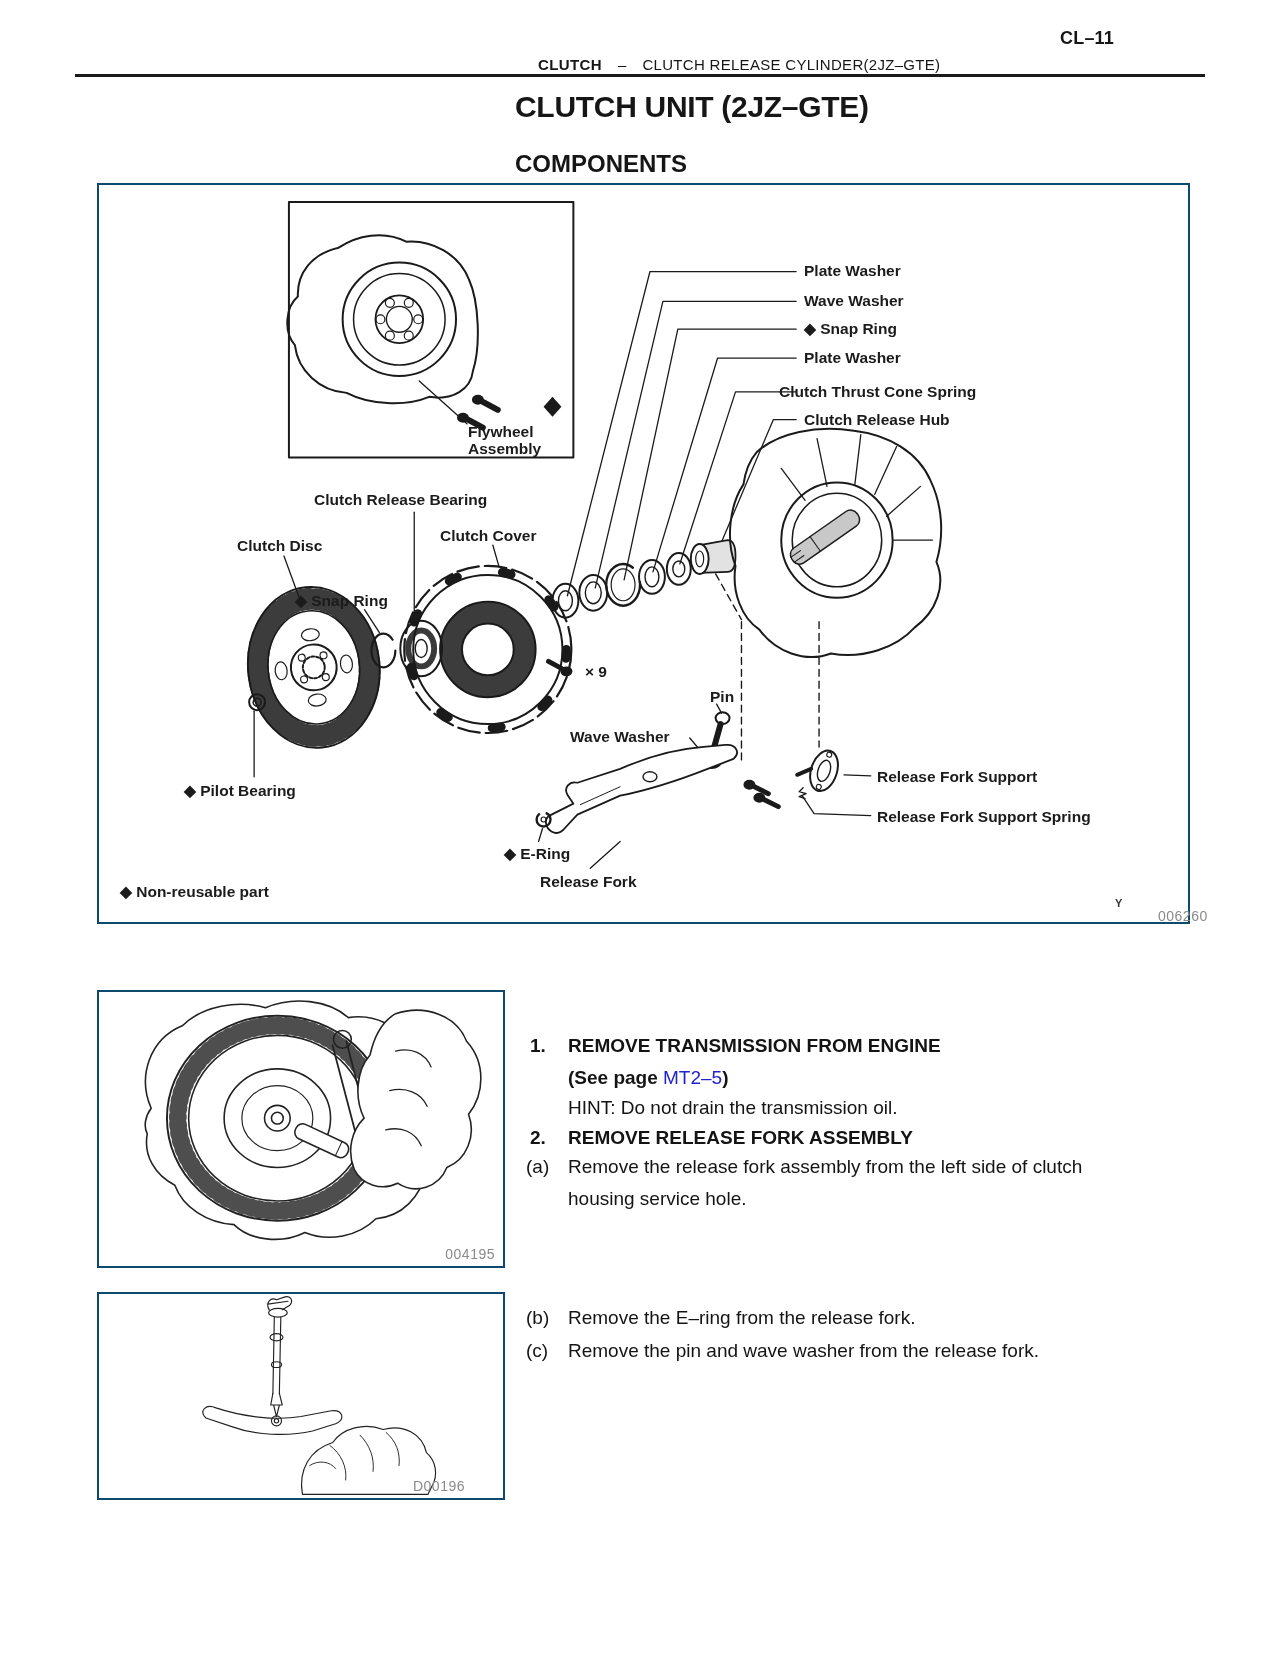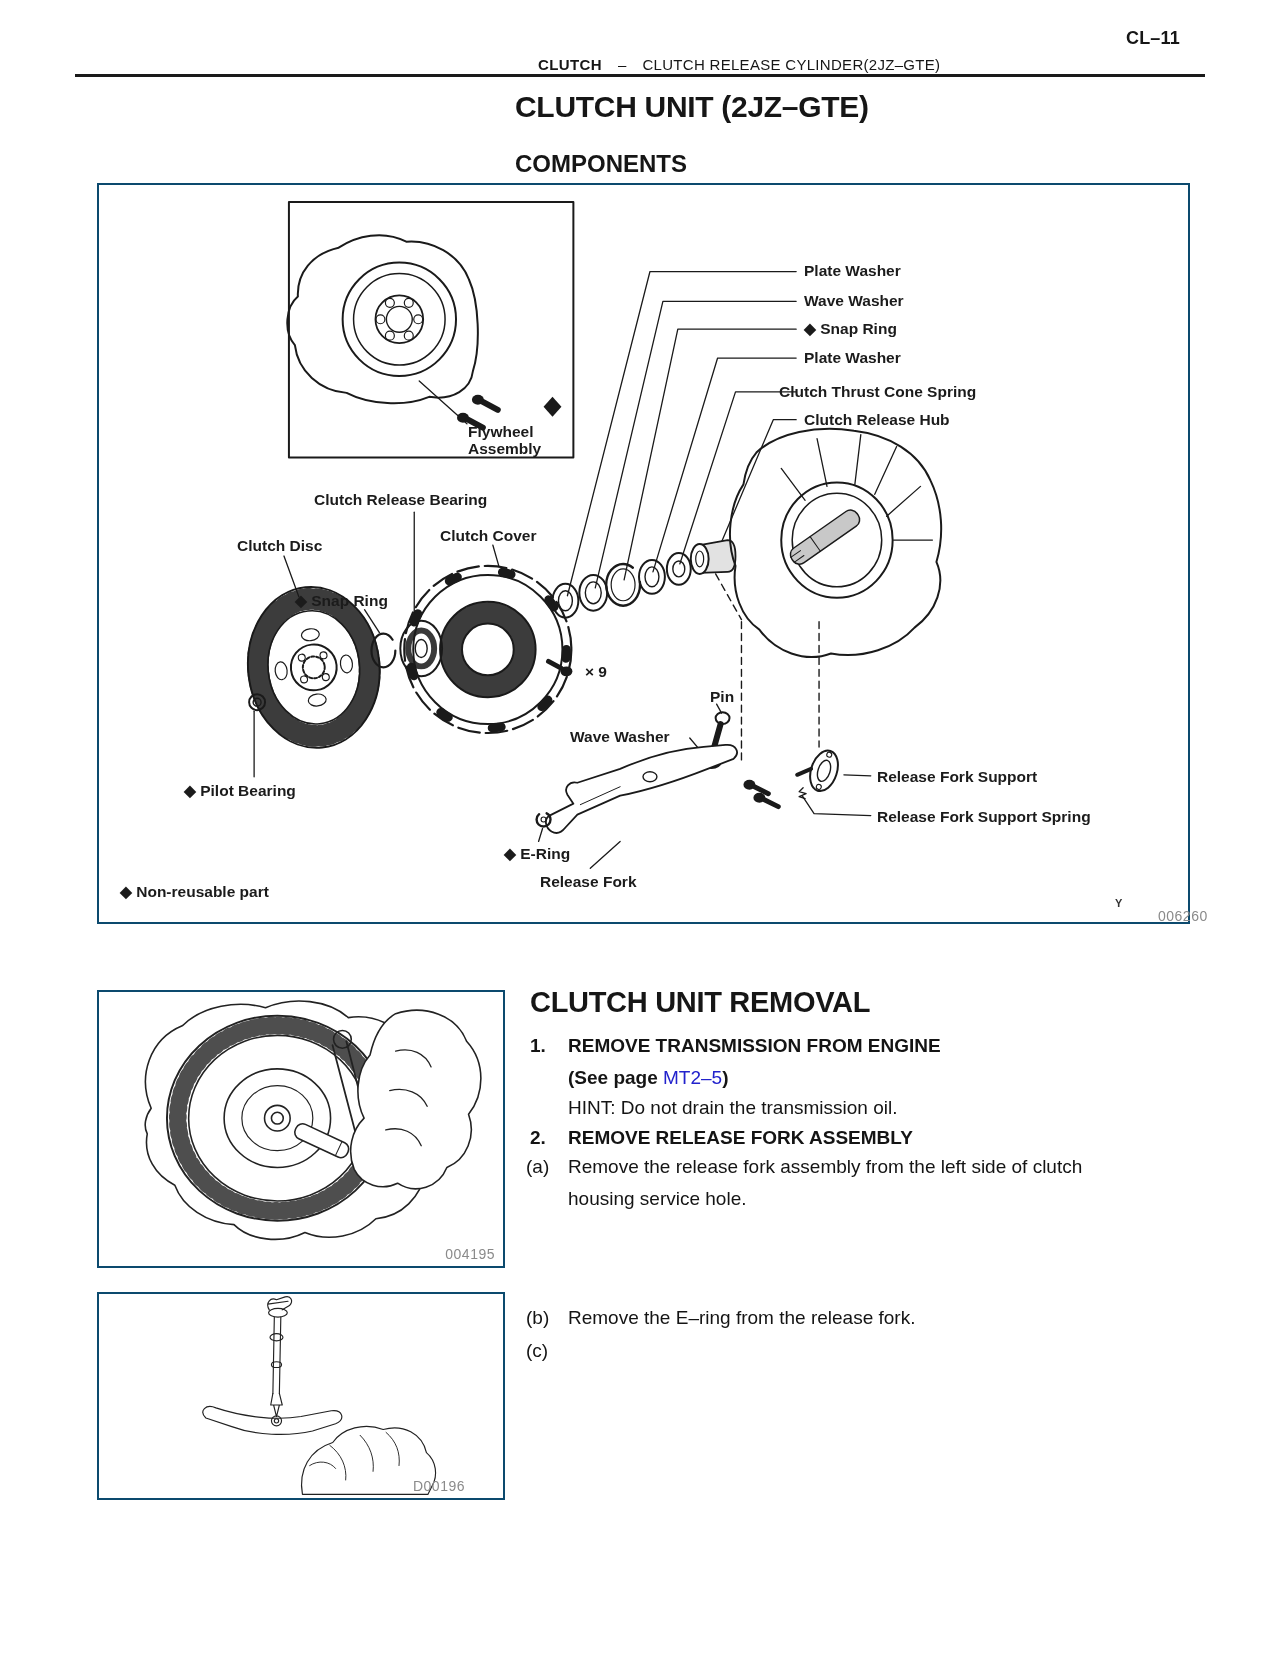--- a/index.html
+++ b/index.html
@@ -3,21 +3,21 @@
 <meta charset="utf-8">
 <style>
   * { margin:0; padding:0; box-sizing:border-box; }
   html,body { background:#ffffff; }
   .page {
     position:relative; width:1280px; height:1656px; background:#ffffff;
     font-family:"Liberation Sans", sans-serif; color:#161616; overflow:hidden;
   }
   .abs { position:absolute; }
   
-  .page-code { left:1060px; top:28px; width:120px; text-align:right; font-size:18px; font-weight:700; letter-spacing:.2px; }
+  .page-code { left:1060px; top:28px; width:120px; font-size:18px; font-weight:700; letter-spacing:.2px; }
   .running-head { left:538px; top:56px; font-size:15px; display:flex; gap:16px; align-items:baseline; white-space:nowrap; }
   .running-head .sec { font-weight:700; letter-spacing:.4px; }
   .running-head .ttl { letter-spacing:.3px; }
   .head-rule { left:75px; top:74px; width:1130px; height:3px; background:#1a1a1a; }
   .doc-title { left:515px; top:90px; font-size:30px; font-weight:700; letter-spacing:-.3px; }
   .doc-subtitle { left:515px; top:150px; font-size:24px; font-weight:700; }
   
   .frame { position:absolute; border:2px solid #0c4a6e; background:#fff; }
   .diagram-box { left:97px; top:183px; width:1093px; height:741px; }
   .photo-box-1 { left:97px; top:990px; width:408px; height:278px; }
@@ -278,35 +278,35 @@
         <circle cx="170" cy="176" r="7"></circle>
         <circle cx="170" cy="176" r="3"></circle>
         <path d="M206 278 C200 244 216 216 248 206 C262 186 292 178 318 188 C346 180 372 194 378 220 C392 232 394 252 386 266 L380 278 Z" fill="#fff"></path>
         <path d="M244 210 C260 222 268 240 266 258 M286 196 C300 210 306 228 304 246 M322 192 C336 204 342 220 340 238" stroke-width="1.3"></path>
         <path d="M216 238 C228 230 244 232 252 242" stroke-width="1.3"></path>
       </g>
     </svg>
     <div class="figcode" style="right:38px; bottom:4px">D00196</div>
   </div>
 
-  <div class="abs removal-title">CLUTCH UNIT REMOVAL</div>
 
   <div class="abs num t19 b" style="top:1030px">1.</div>
   <div class="abs body-ind t19 b" style="top:1030px">REMOVE TRANSMISSION FROM ENGINE</div>
 
   <div class="abs body-ind t19" style="top:1062px">
     <span class="b">(See page </span><span class="xref">MT2–5</span><span class="b">)</span>
   </div>
 
   <div class="abs body-ind t19" style="top:1092px">HINT: Do not drain the transmission oil.</div>
 
   <div class="abs num t19 b" style="top:1122px">2.</div>
   <div class="abs body-ind t19 b" style="top:1122px">REMOVE RELEASE FORK ASSEMBLY</div>
 
   <div class="abs subnum t19" style="top:1151px">(a)</div>
   <div class="abs body-ind t19 wrapcol" style="top:1151px">Remove the release fork assembly from the left side of clutch housing service hole.</div>
 
   <div class="abs subnum t19" style="top:1302px">(b)</div>
   <div class="abs body-ind t19 wrapcol" style="top:1302px">Remove the E–ring from the release fork.</div>
 
   <div class="abs subnum t19" style="top:1335px">(c)</div>
+  <div class="abs body-ind t19 wrapcol" style="top:1335px">Remove the pin and wave washer from the release fork.</div>
 
 </div>
 
 </body></html>

